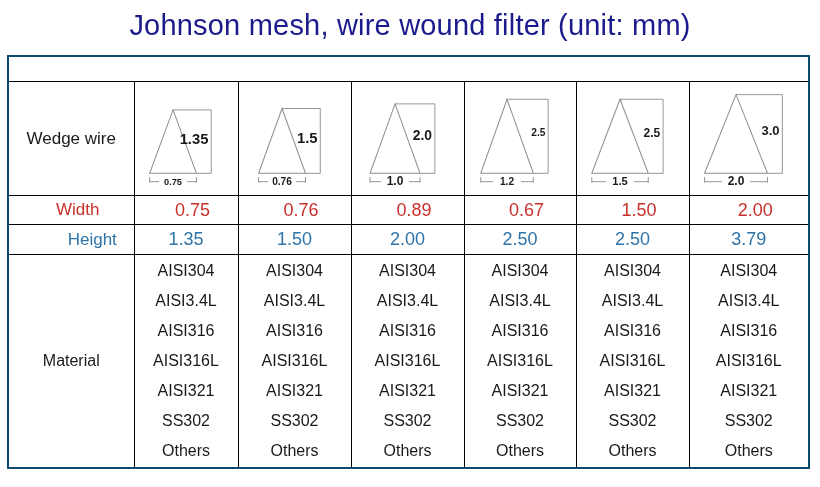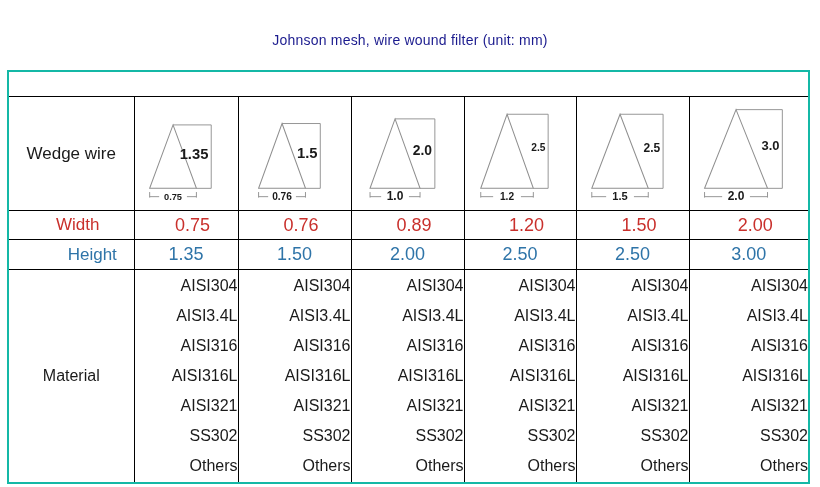--- a/index.html
+++ b/index.html
@@ -8,53 +8,53 @@
     background: #ffffff;
     width: 820px;
     height: 487px;
     font-family: "Liberation Sans", sans-serif;
     -webkit-font-smoothing: antialiased;
   }
   .page { width: 820px; height: 487px; overflow: hidden; position: relative; }
 
   .title {
     text-align: center;
-    margin-top: 20px;
-    font-size: 14px;
+    margin-top: 5px;
+    font-size: 29px;
     letter-spacing: 0.2px;
     color: var(--title-color, #1b1b8e);
     height: 50px;
     line-height: 40px;
   }
 
   table.spec {
     border-collapse: collapse;
     table-layout: fixed;
     margin-left: 7px;
-    border: 2px solid #14b8a6;
+    border: 2px solid #0c4a6e;
   }
   table.spec td {
     border: 1px solid #000;
     padding: 0;
     text-align: center;
     vertical-align: middle;
     overflow: hidden;
     color: #1a1a1a;
   }
   tr.r-empty td { height: 24px; border-bottom: 1px solid #000; }
   tr.r-wedge td { height: 113px; }
   tr.r-width td { height: 28px; font-size: 18px; color: var(--width-color, #c9302c); padding-left: 13px; }
   tr.r-height td { height: 29px; font-size: 18px; color: var(--height-color, #2e74a8); }
   tr.r-material td { height: 212px; font-size: 16px; }
 
   td.lbl { font-size: 17px; color: #1a1a1a; }
   tr.r-width td.lbl { color: var(--width-color, #c9302c); font-size: 17px; }
   tr.r-height td.lbl { color: var(--height-color, #2e74a8); font-size: 17px; padding-left: 42px; }
 
-  .mat-list { display: flex; flex-direction: column; justify-content: center; height: 100%; text-align: right; }
+  .mat-list { display: flex; flex-direction: column; justify-content: center; height: 100%; }
   .mat-line { line-height: 30px; height: 30px; }
 
   .diagram-cell svg { display: block; margin: 3px auto 0 auto; }
 </style>
 </head>
 <body>
 
 <div class="page">
   <div class="title">Johnson mesh, wire wound filter (unit: mm)</div>
 
@@ -133,32 +133,32 @@
               <rect x="25" y="93" width="30" height="12" fill="#ffffff"></rect>
               <text x="40" y="103" text-anchor="middle" font-size="13" font-weight="bold" fill="#1a1a1a" font-family="&quot;Liberation Sans&quot;, sans-serif">2.0</text>
             </svg>
           </td>
         </tr>
       <tr class="r-width">
         <td class="lbl">Width</td>
       <td>0.75</td>
           <td>0.76</td>
           <td>0.89</td>
-          <td>1.20</td>
+          <td>0.67</td>
           <td>1.50</td>
           <td>2.00</td>
         </tr>
       <tr class="r-height">
         <td class="lbl">Height</td>
       <td>1.35</td>
           <td>1.50</td>
           <td>2.00</td>
           <td>2.50</td>
           <td>2.50</td>
-          <td>3.00</td>
+          <td>3.79</td>
         </tr>
       <tr class="r-material">
         <td class="lbl">Material</td>
       <td>
             <div class="mat-list">
               <div class="mat-line">AISI304</div>
               <div class="mat-line">AISI3.4L</div>
               <div class="mat-line">AISI316</div>
               <div class="mat-line">AISI316L</div>
               <div class="mat-line">AISI321</div>

